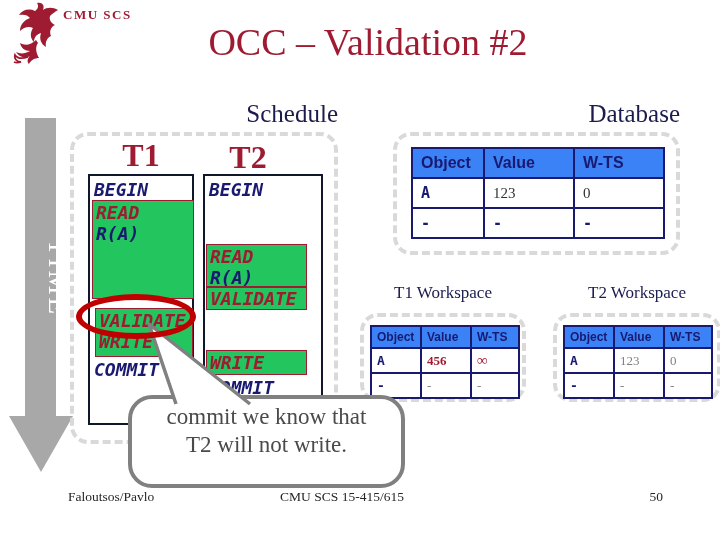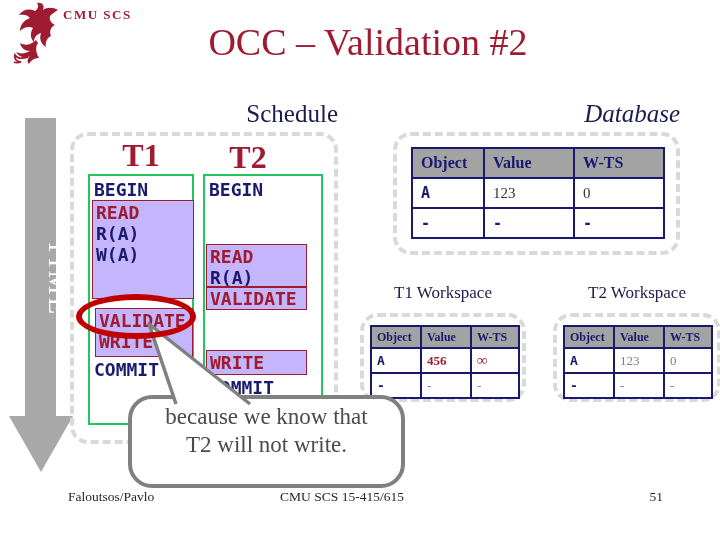--- a/index.html
+++ b/index.html
@@ -18,38 +18,38 @@
   .org-mark { left:55px; top:7px; font-size:13px; font-weight:bold; letter-spacing:1.5px; color:#9E1B32; }
   .slide-title { left:0; top:20px; width:100%; text-align:center; font-size:38px; color:#9E1B32; }
   .section-label { font-size:25px; color:#1B1B4D; text-align:right; }
   .ws-label { font-size:17px; color:#1B1B4D; text-align:center; }
 
   
   .dashed { border:4px dashed #D9D9D9; border-radius:18px; background:transparent; z-index:1; }
 
   
   .txn-title { font-size:32px; font-weight:bold; color:#9E1B32; text-align:center; z-index:2; }
-  .txn-col { border:2px solid #22c55e; background:#fff; z-index:2; }
+  .txn-col { border:2px solid #0f172a; background:#fff; z-index:2;font-style:italic; }
   .code { font-family:"DejaVu Sans Mono","Liberation Mono",monospace; font-weight:bold; font-size:18px; line-height:21px; white-space:pre; }
   .navy { color:#191970; }
   .dred { color:#9E1B32; }
-  .redbox { position:absolute; border:1.5px solid #9E1B32; background:#c4b5fd; padding:1px 0 0 3px; }
+  .redbox { position:absolute; border:1.5px solid #9E1B32; background:#22c55e; padding:1px 0 0 3px; }
 
   
   .ellipse { left:68px; top:294px; width:120px; height:45px; border:6px solid #C00000; border-radius:50%; z-index:7; background:transparent; }
 
   
   .bubble { left:120px; top:395px; width:277px; height:93px; background:#fff; border:4px solid #808080; border-radius:24px; z-index:5; text-align:center; padding-top:4px; }
   .bubble div { font-size:23px; line-height:28px; color:#4A4A4A; }
   .tail { left:128px; top:316px; z-index:6; }
 
   
   table { border-collapse:collapse; background:#fff; z-index:2; position:absolute; table-layout:fixed; }
   th, td { border:2px solid #191970; text-align:left; overflow:hidden; }
-  th { background:#a3a3a3; color:#191970; font-family:Liberation Serif, serif; }
+  th { background:#3b82f6; color:#191970; font-family:Liberation Sans, sans-serif; }
   .db-table { left:403px; top:147px; width:252px; }
   .db-table th { font-size:16px; height:30px; padding-left:8px; }
   .db-table td { font-size:15px; height:30px; padding-left:8px; }
   .ws-t1 { left:362px; top:325px; width:148px; }
   .ws-t2 { left:555px; top:325px; width:148px; }
   .ws-t1 th, .ws-t2 th { font-size:12px; height:22px; padding-left:5px; }
   .ws-t1 td, .ws-t2 td { font-size:13px; height:25px; padding-left:5px; }
   td.obj { font-family:"DejaVu Sans Mono","Liberation Mono",monospace; font-weight:bold; color:#191970; }
   td.num { font-family:"Liberation Serif",serif; color:#333333; }
   td.gray { font-family:"Liberation Serif",serif; color:#808080; }
@@ -82,21 +82,20 @@
   <div class="abs dashed" style="left:62px; top:132px; width:268px; height:312px;"></div>
 
   <div class="abs txn-title" style="left:80px; top:137px; width:106px;">T1</div>
   <div class="abs txn-title" style="left:180px; top:139px; width:120px;">T2</div>
 
   <div class="abs txn-col" style="left:80px; top:174px; width:106px; height:251px;">
     <div class="abs code navy" style="left:4px; top:3px;">BEGIN</div>
     <div class="redbox" style="left:2px; top:24px; width:102px; height:99px;">
       <div class="code dred">READ</div>
       <div class="code navy">R(A)</div>
-      <div class="code navy">W(A)</div>
     </div>
     <div class="redbox" style="left:5px; top:132px; width:98px; height:49px;">
       <div class="code dred">VALIDATE</div>
       <div class="code dred">WRITE</div>
     </div>
     <div class="abs code navy" style="left:4px; top:183px;">COMMIT</div>
   </div>
 
   <div class="abs txn-col" style="left:195px; top:174px; width:120px; height:251px;">
     <div class="abs code navy" style="left:4px; top:3px;">BEGIN</div>
@@ -108,21 +107,21 @@
       <div class="code dred">VALIDATE</div>
     </div>
     <div class="redbox" style="left:1px; top:174px; width:101px; height:25px;">
       <div class="code dred">WRITE</div>
     </div>
     <div class="abs code navy" style="left:4px; top:201px;">COMMIT</div>
   </div>
 
   <div class="abs ellipse"></div>
 
-  <div class="abs section-label" style="left:385px; top:100px; width:287px;font-style:italic;">Database</div>
+  <div class="abs section-label" style="left:385px; top:100px; width:287px;">Database</div>
   <div class="abs dashed" style="left:385px; top:132px; width:287px; height:123px;"></div>
   <table class="db-table">
     <colgroup>
         <col style="width:72px">
         <col style="width:90px">
         <col style="width:90px">
       </colgroup>
     <tbody>
         <tr>
       <th>Object</th>
@@ -190,25 +189,25 @@
     </tr>
     <tr>
       <td class="obj">-</td>
       <td class="gray">-</td>
       <td class="gray">-</td>
     </tr>
   </tbody>
     </table>
 
   <div class="abs bubble">
-    <div>because we know that</div>
+    <div>commit we know that</div>
     <div>T2 will not write.</div>
   </div>
   <svg class="abs tail" width="124" height="90" viewBox="0 0 124 90">
     <path d="M40,88 L13,8 L114,88 Z" fill="#ffffff" stroke="none"></path>
     <path d="M40,88 L13,8 L114,88" fill="none" stroke="#808080" stroke-width="3.5" stroke-linejoin="round"></path>
   </svg>
 
   <div class="abs footer" style="left:60px;">Faloutsos/Pavlo</div>
   <div class="abs footer" style="left:0; width:668px; text-align:center;">CMU SCS 15-415/615</div>
-  <div class="abs footer" style="left:600px; width:55px; text-align:right;">51</div>
+  <div class="abs footer" style="left:600px; width:55px; text-align:right;">50</div>
 
 </div>
 
 </body></html>

